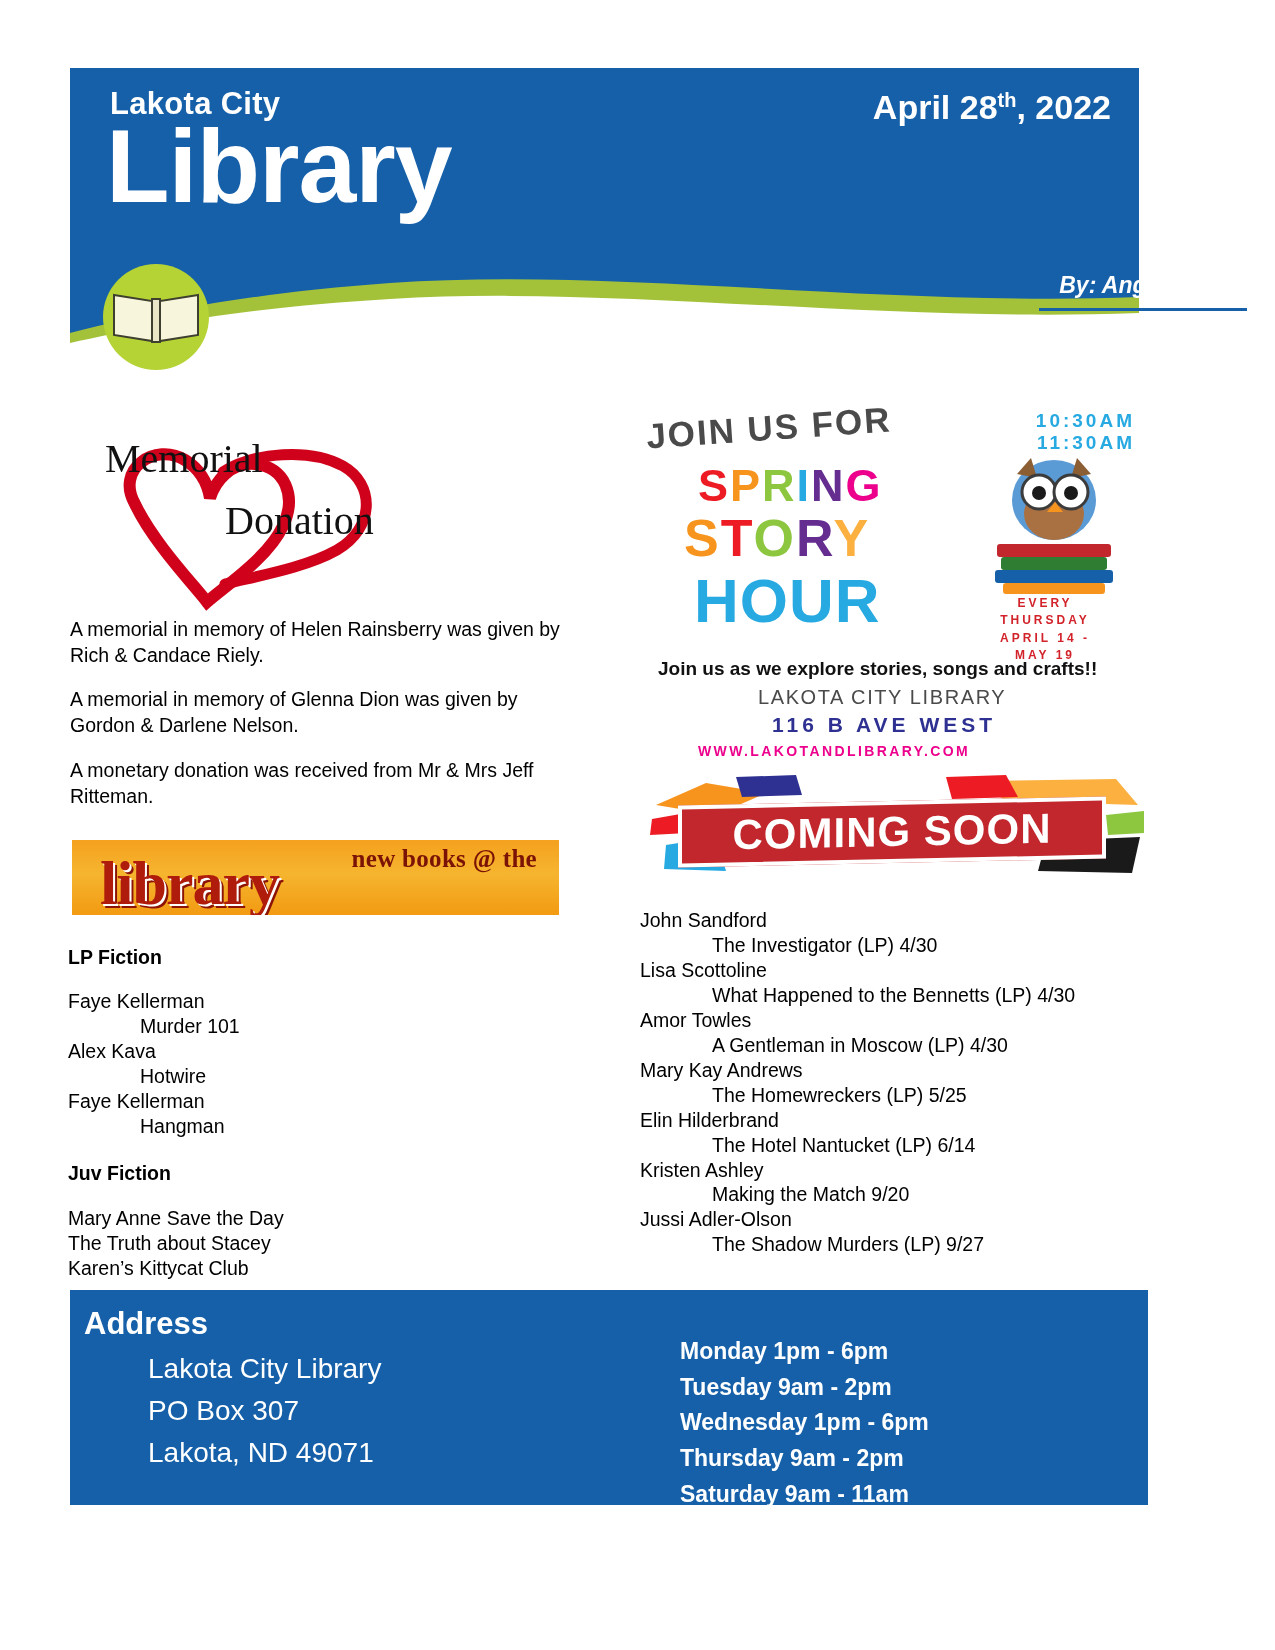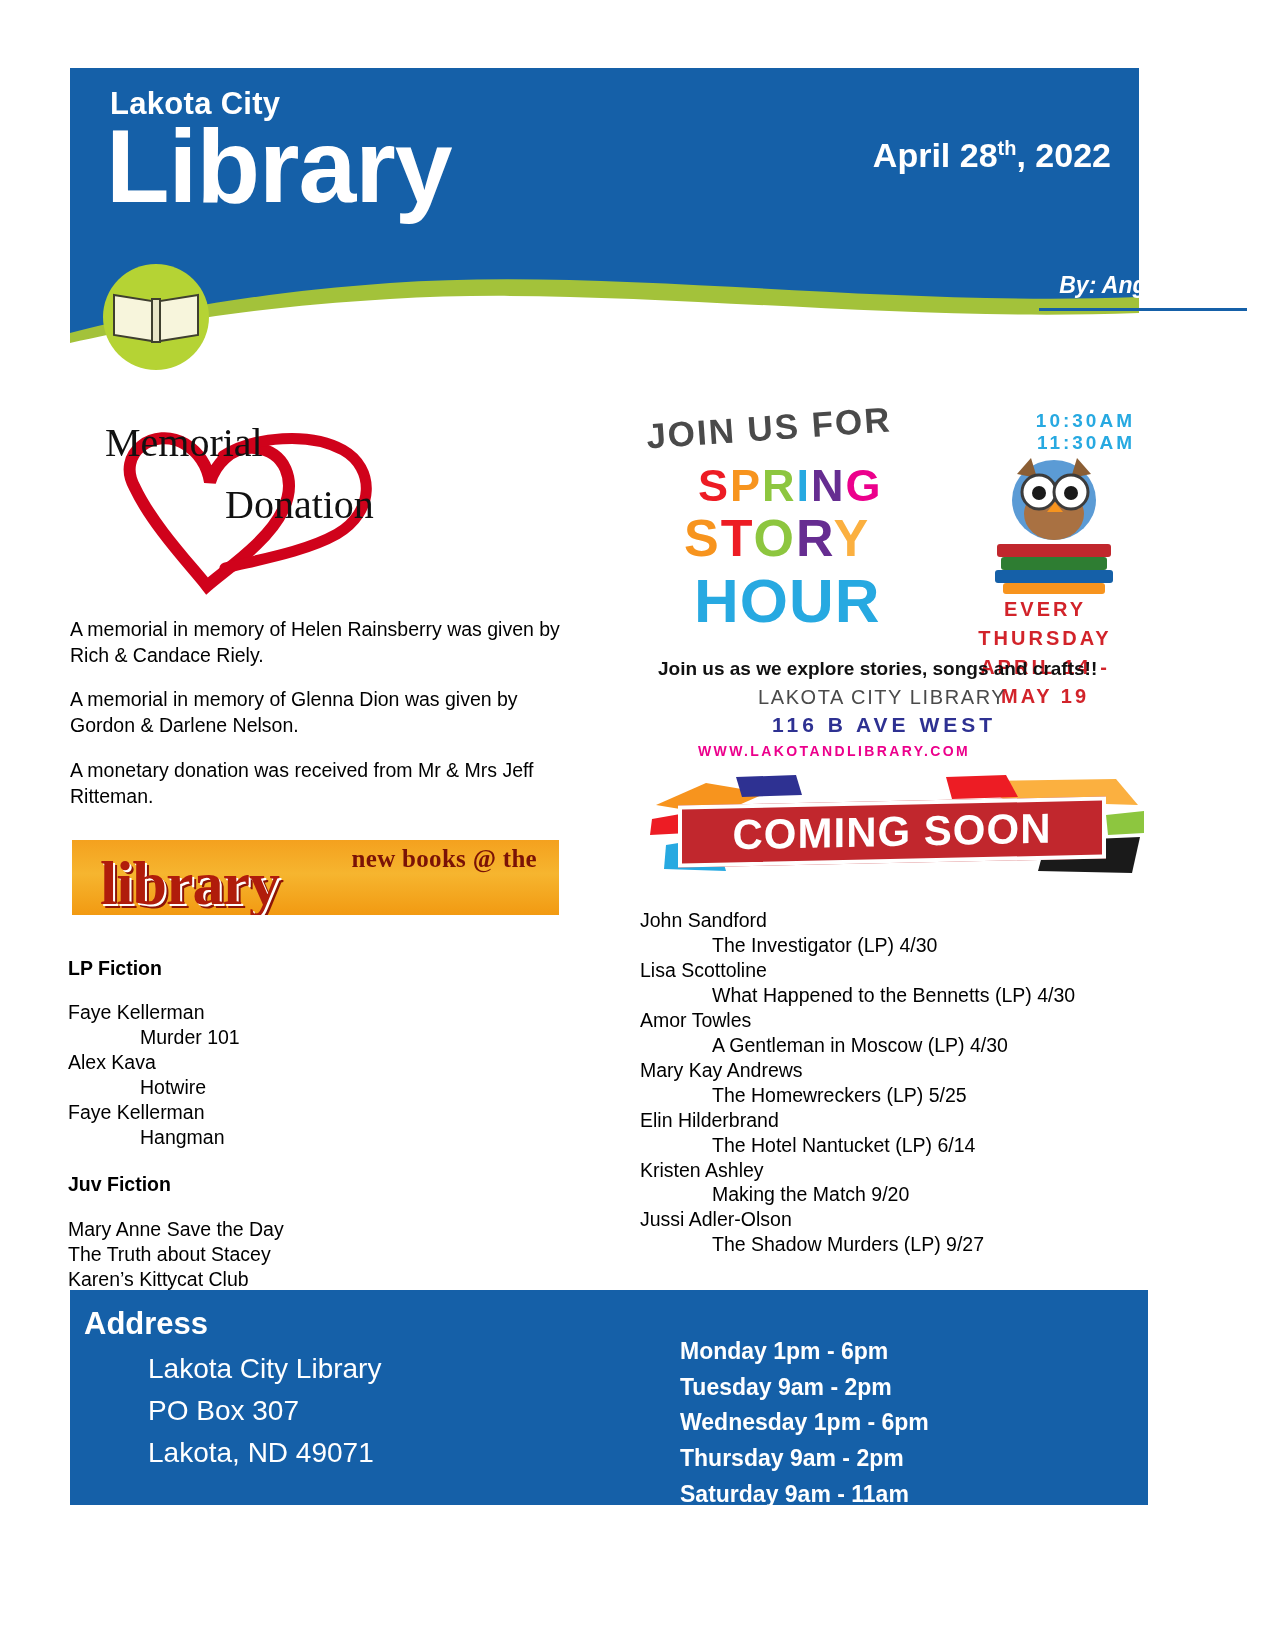--- a/index.html
+++ b/index.html
@@ -49,21 +49,20 @@
     letter-spacing: -1px;
     line-height: 1;
   }
   .header-date {
     position: absolute;
     right: 28px;
     top: 20px;
     color: #ffffff;
     font-size: 34px;
     font-weight: bold;
-    margin-top: 48px;
   }
   .header-date sup {
     font-size: 20px;
     vertical-align: super;
   }
   .header-tagline {
     position: absolute;
     left: 190px;
     top: 192px;
     color: #ffffff;
@@ -105,21 +104,21 @@
     left: 94px;
     top: 259px;
     width: 124px;
     height: 112px;
   }
 
   
   .memorial-img {
     position: absolute;
     left: 75px;
-    top: 408px;
+    top: 424px;
     width: 420px;
     height: 195px;
   }
   .memorial-text {
     position: absolute;
     left: 70px;
     top: 617px;
     width: 505px;
     font-size: 19.5px;
     color: #000;
@@ -163,21 +162,21 @@
     position: absolute;
     left: 68px;
     top: 945px;
     width: 470px;
     font-size: 19.5px;
     color: #000;
     line-height: 1.28;
   }
   .booklist-left .cat {
     font-weight: bold;
-    margin-top: 11px;
+    margin-top: 0;
   }
   .booklist-left .cat.spaced { margin-top: 22px; }
   .booklist-left .author { margin: 0; }
   .booklist-left .title { margin: 0 0 0 72px; }
   .booklist-left .plain { margin: 0; }
 
   
   .story-hour {
     position: absolute;
     left: 636px;
@@ -223,21 +222,21 @@
     color: #27a9e1;
     font-size: 19px;
     font-weight: bold;
     letter-spacing: 3px;
   }
   .sh-every {
     position: absolute;
     right: 16px; top: 195px;
     text-align: center;
     color: #d2232a;
-    font-size: 20px;
+    font-size: 12px;
     font-weight: bold;
     letter-spacing: 3px;
     line-height: 1.45;
     width: 160px;
   }
   .sh-explore {
     position: absolute;
     left: 22px; top: 258px;
     font-size: 19px;
     font-weight: bold;

